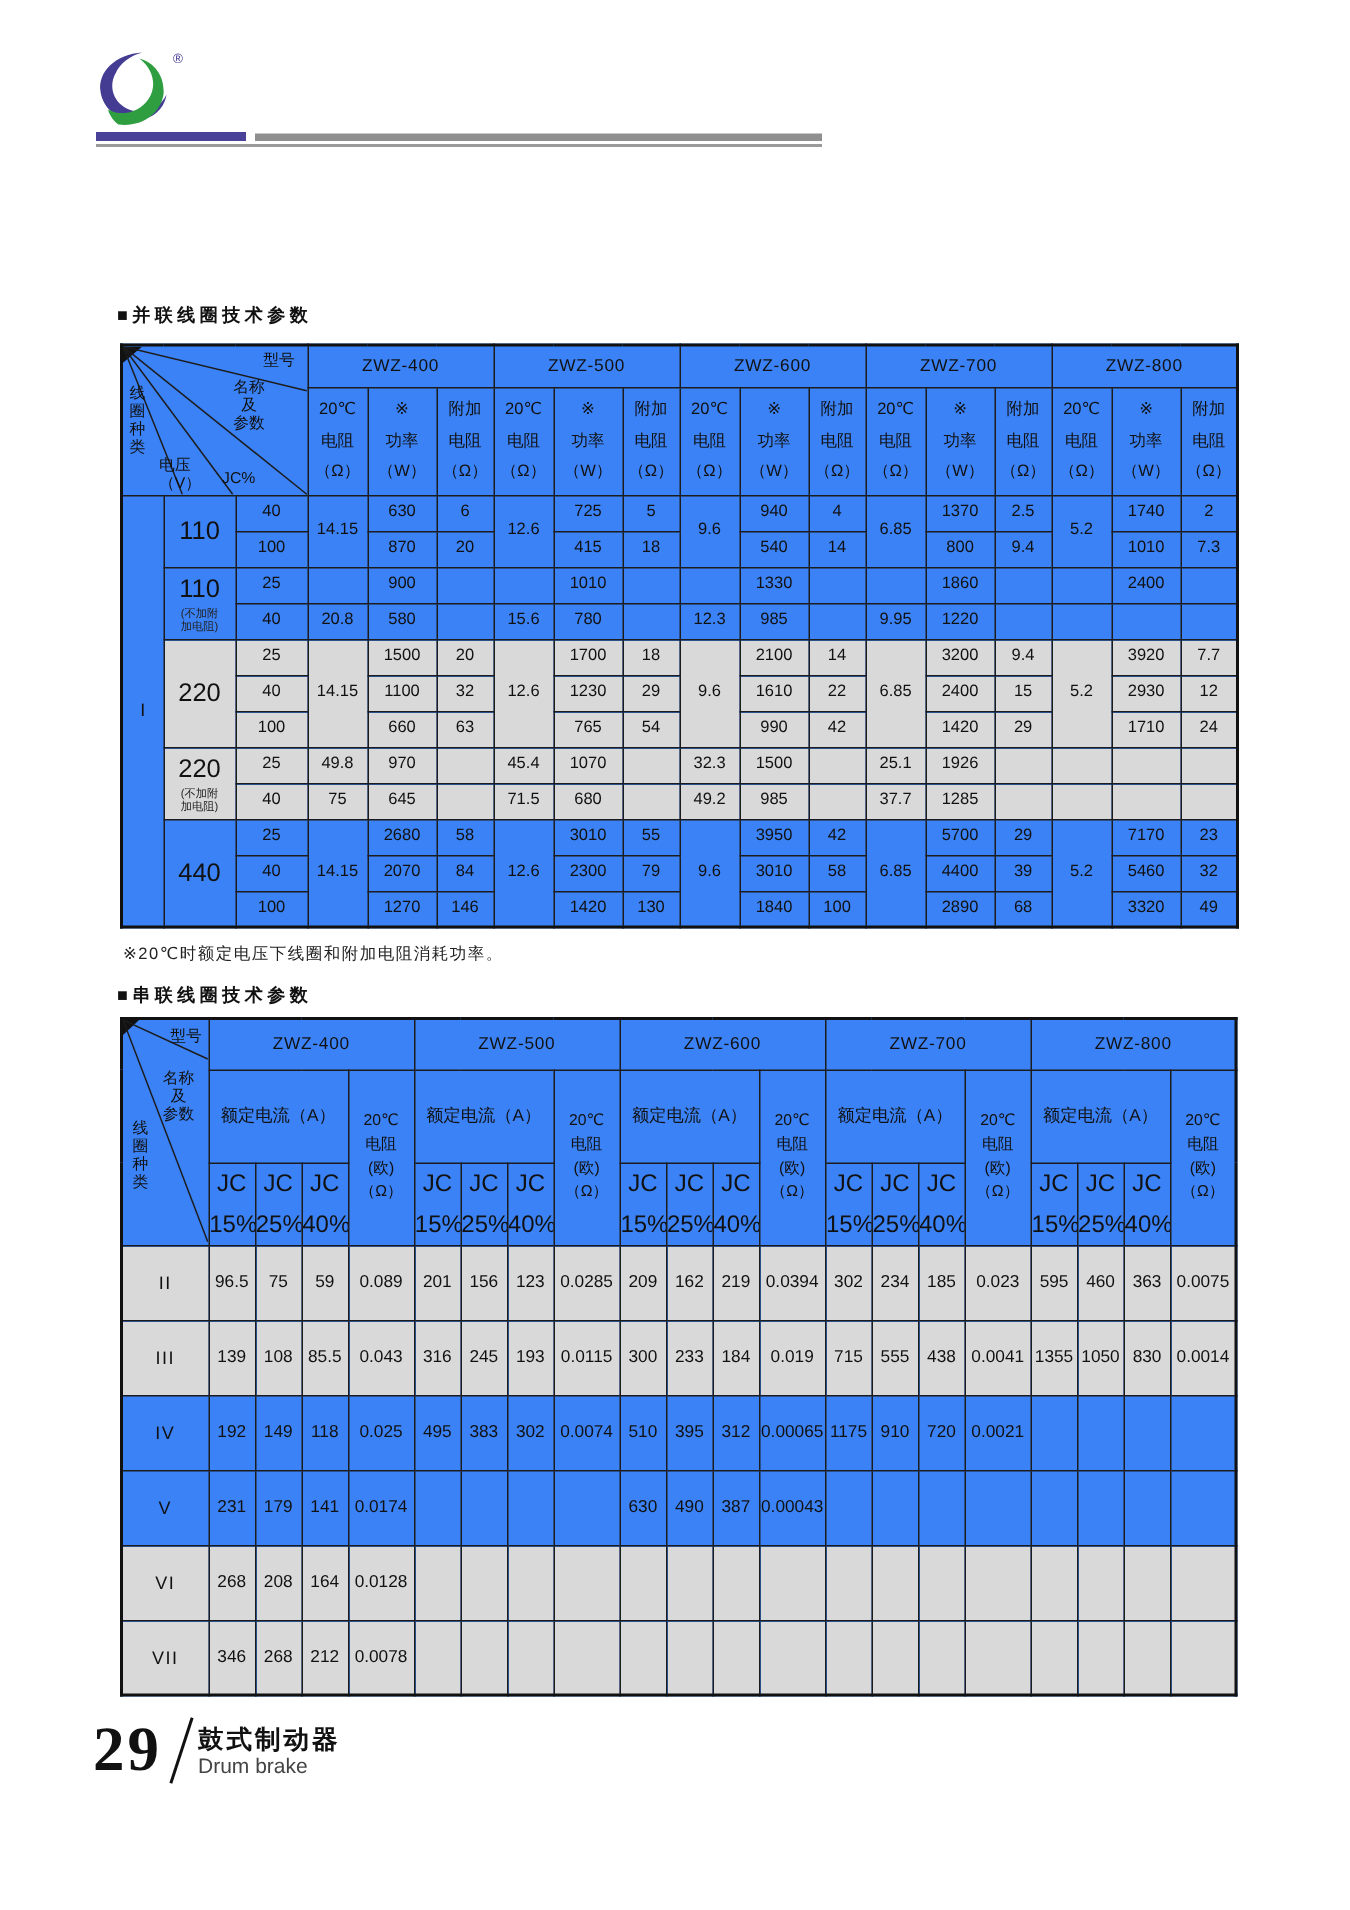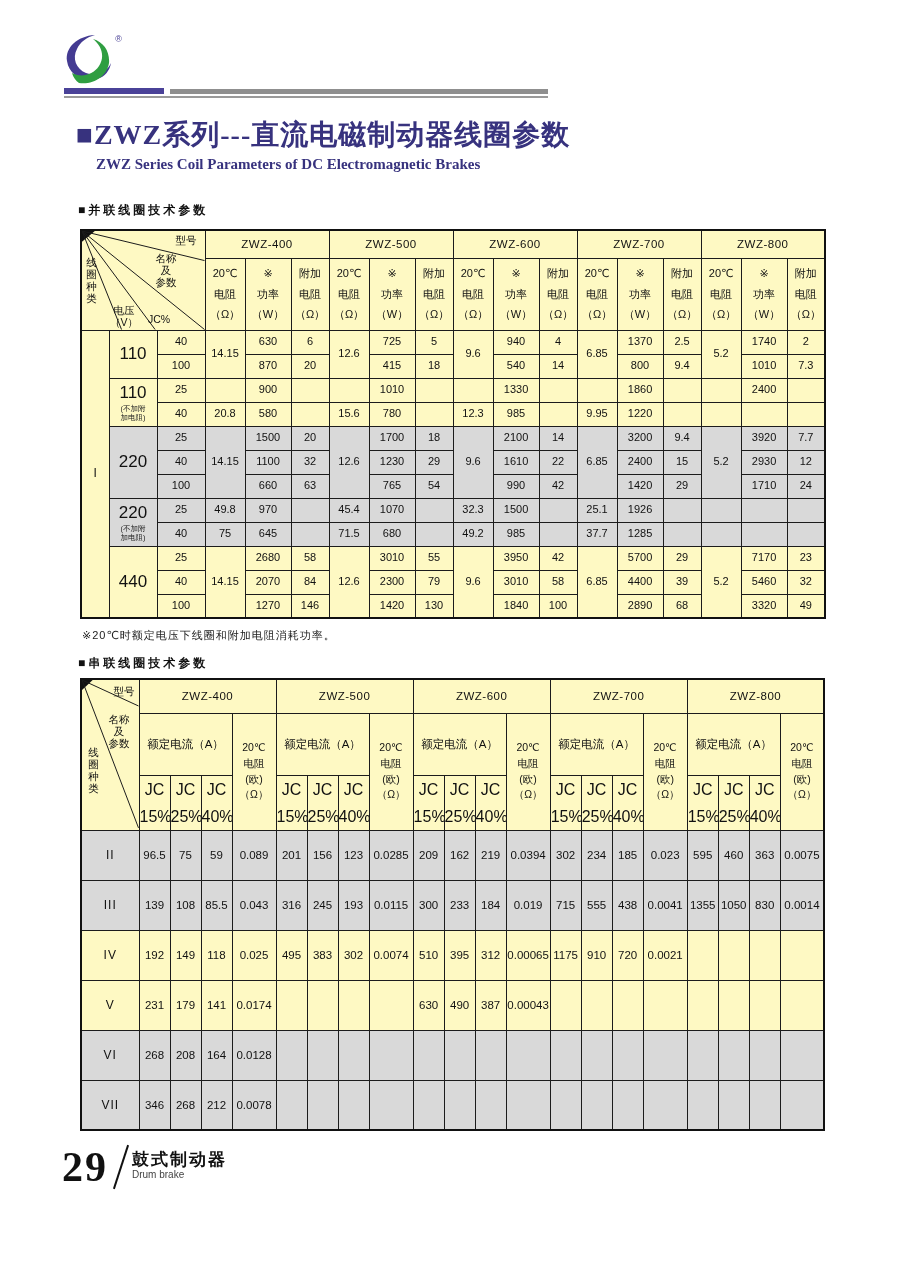--- a/index.html
+++ b/index.html
@@ -24,21 +24,21 @@
   
   .title-cn{position:absolute;left:76px;top:116px;font-family:"Liberation Serif","DejaVu Serif",serif;
             font-size:28px;font-weight:bold;color:#37327e;letter-spacing:1px}
   .title-en{position:absolute;left:96px;top:156px;font-family:"Liberation Serif","DejaVu Serif",serif;
             font-size:15px;font-weight:bold;color:#37327e}
   .sec{position:absolute;left:78px;font-size:12px;font-weight:bold;color:#111;letter-spacing:3px}
   #sec1{top:202px}
   #sec2{top:655px}
 
   
-  table{border-collapse:collapse;table-layout:fixed;position:absolute;left:80px;background:#fef9c3;border:2px solid #111}
+  table{border-collapse:collapse;table-layout:fixed;position:absolute;left:80px;background:#3b82f6;border:2px solid #111}
   #table1{top:229px;width:742px}
   #table2{top:678px;width:742px}
   td,th{border:1px solid #1c1c1c;text-align:center;vertical-align:middle;font-weight:normal;
         font-size:11px;padding:0;overflow:hidden;line-height:1.25}
   tr.shaded td{background:#d9d9d9}
   #table1 thead tr:nth-child(1){height:28px}
   #table1 thead tr:nth-child(2){height:72px}
   #table1 tbody tr{height:24px}
   #table2 thead tr:nth-child(1){height:34px}
   #table2 thead tr:nth-child(2){height:62px}
@@ -55,36 +55,36 @@
   #table2 tbody td{font-size:11.5px}
   #table2 td.type{font-size:12px;letter-spacing:1px}
 
   
   th.corner,th.corner2{position:relative;padding:0}
   .diag{position:absolute;left:0;top:0;width:100%;height:100%}
   .diag line{stroke:#1c1c1c;stroke-width:1;vector-effect:non-scaling-stroke}
   th.corner span,th.corner2 span{position:absolute;font-size:10.5px;font-weight:normal;line-height:1.15}
   .c-model{right:8px;top:3px;font-size:11px}
   .c-name{left:58px;top:21px;width:52px;text-align:center}
-  .c-volt{left:24px;bottom:1px;width:36px;text-align:center;line-height:1.05}
+  .c-volt{left:24px;bottom:1px;width:36px;text-align:left;line-height:1.05}
   .c-jc{left:66px;bottom:4px}
   .c-coil{left:3px;top:25px;width:13px;text-align:center;font-size:10px}
   .d-model{right:4px;top:5px;font-size:11px}
   .d-name{left:19px;top:33px;width:36px;text-align:center}
   .d-coil{left:5px;top:66px;width:13px;text-align:center;font-size:10.5px}
 
   .footnote{position:absolute;left:82px;top:628px;font-size:11px;color:#222;letter-spacing:1px}
 
   
   .footer{position:absolute;left:62px;top:1146px;display:flex;align-items:flex-start}
   .page-num{font-family:"Liberation Serif","DejaVu Serif",serif;font-size:42px;font-weight:bold;line-height:1;letter-spacing:2px}
   .slash{display:inline-block;width:2px;height:46px;background:#111;transform:rotate(18deg);margin:-2px 10px 0 12px}
   .fcat{padding-top:5px}
   .fcat-cn{font-size:17px;font-weight:bold;letter-spacing:2px;line-height:1}
-  .fcat-en{font-size:10px;color:#444;margin-top:1px}
+  .fcat-en{font-size:14px;color:#444;margin-top:1px}
 </style>
 </head>
 <body>
 
 <div class="page">
 
   <header class="brand">
     <div class="logo-wrap">
       <svg width="58" height="50" viewBox="0 0 56 50">
         <path d="M36 1 C18 2 6 14 8 27 C10 41 24 49 38 45 C46 43 51 36 52 29 C48 38 37 43 27 39 C17 35 13 24 18 15 C21 8 28 3 36 1 Z" fill="#443b92"></path>
@@ -93,22 +93,20 @@
       <span class="regmark">®</span>
     </div>
   </header>
 
   <div class="rule">
     <span class="rule-purple"></span>
     <span class="rule-gray"></span>
     <span class="rule-under"></span>
   </div>
 
-  <h1 class="title-cn">■ZWZ系列---直流电磁制动器线圈参数</h1>
-  <div class="title-en">ZWZ Series Coil Parameters of DC Electromagnetic Brakes</div>
 
   <h2 class="sec" id="sec1">■并联线圈技术参数</h2>
 
   <table id="table1">
     <colgroup id="t1-cols">
         <col style="width:28px">
         <col style="width:48px">
         <col style="width:48px">
         <col style="width:40px">
         <col style="width:46px">

